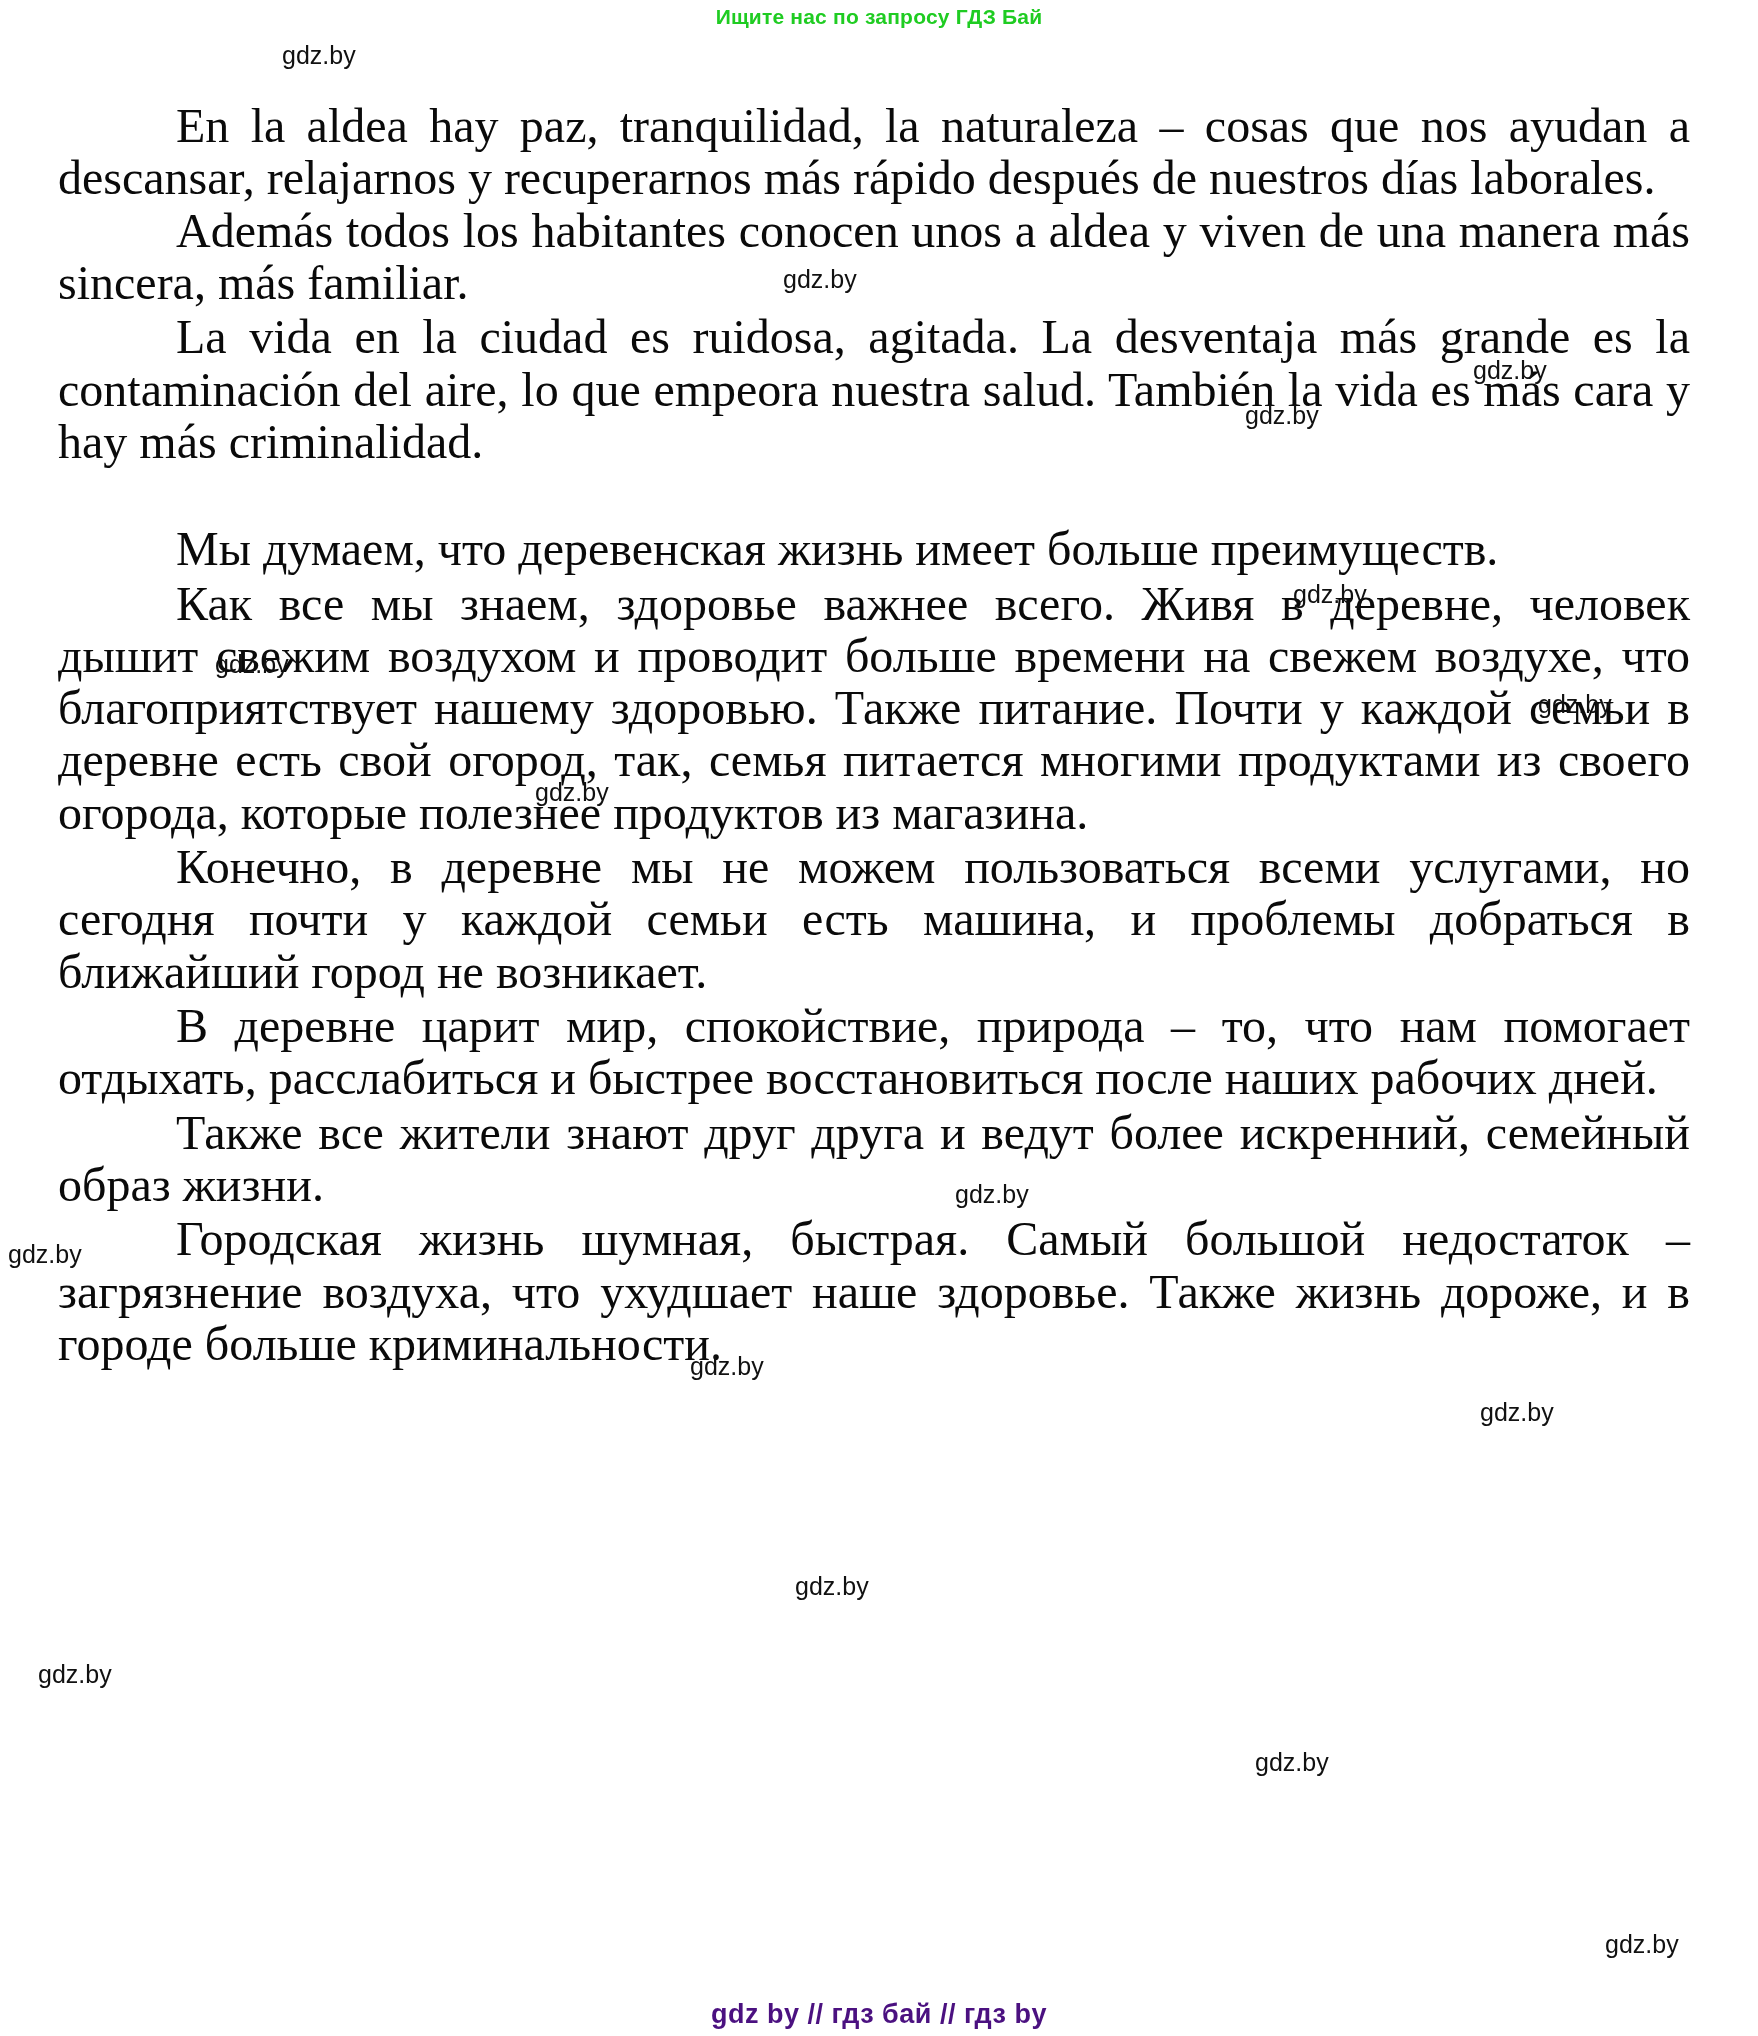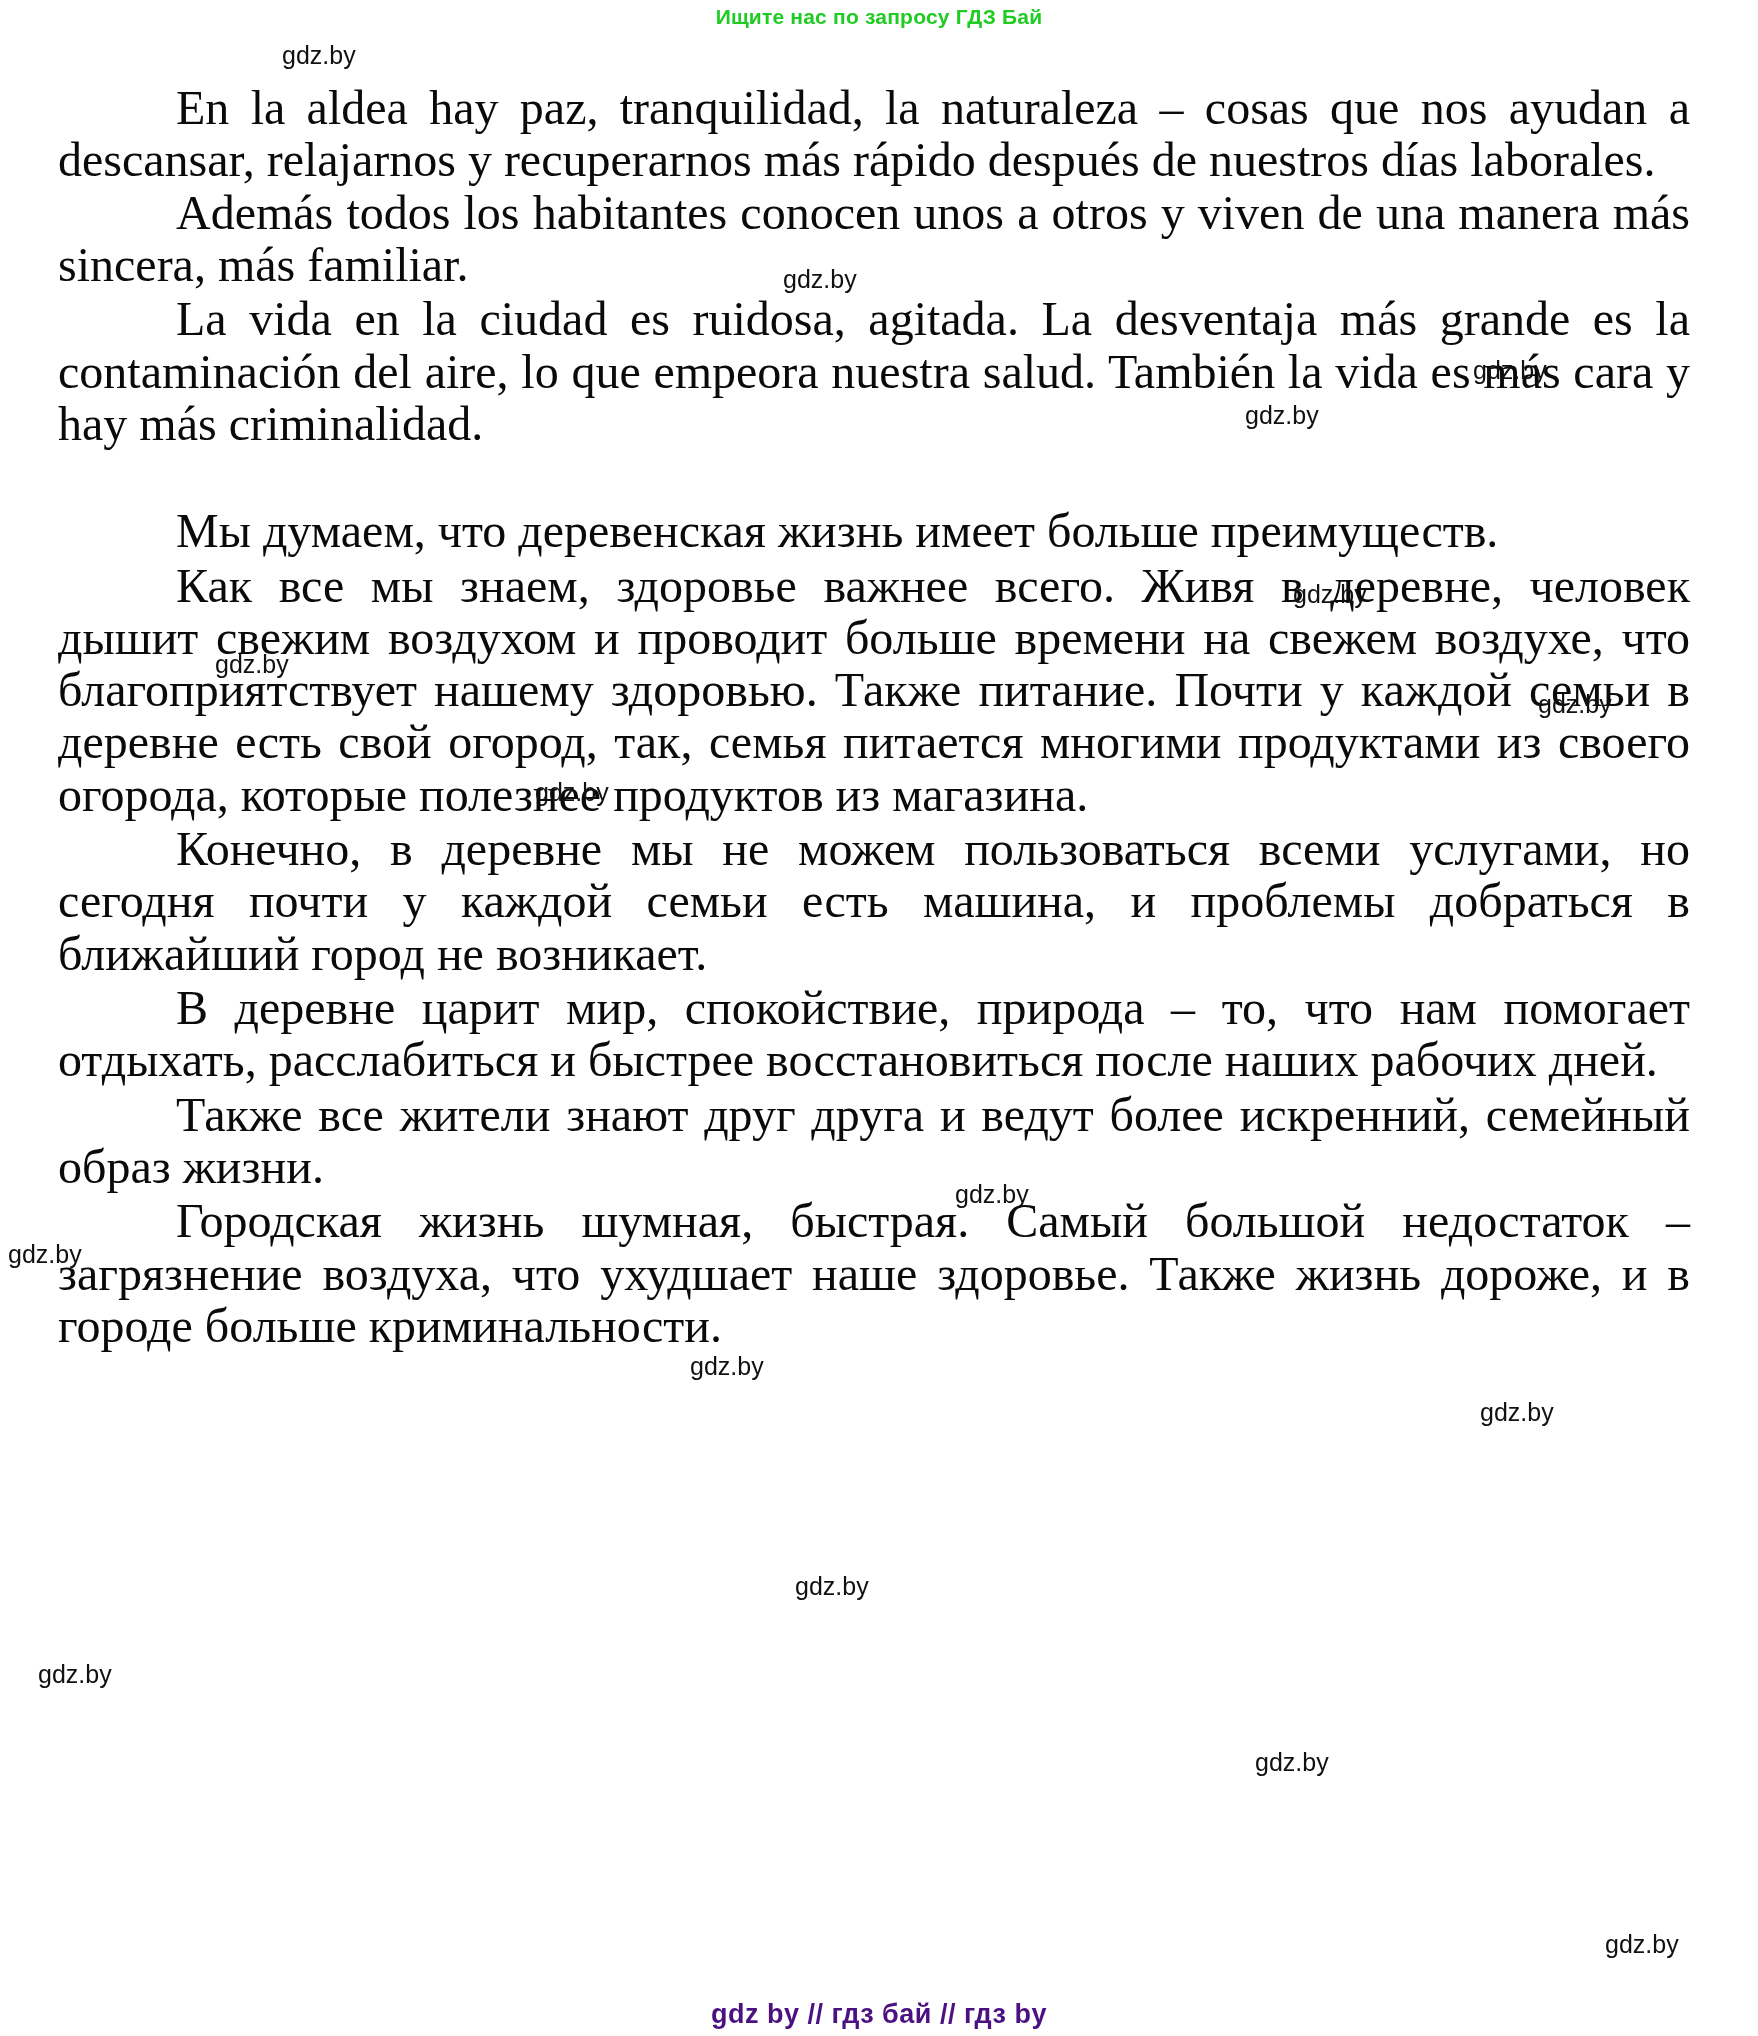--- a/index.html
+++ b/index.html
@@ -29,21 +29,21 @@
     font-family: "Liberation Sans", "DejaVu Sans", sans-serif;
     font-size: 21px;
     font-weight: 700;
     color: #1fcc22;
     letter-spacing: 0.2px;
     white-space: nowrap;
   }
   .content {
     position: absolute;
     left: 58px;
-    top: 82px;
+    top: 100px;
     width: 1632px;
   }
   .para {
     margin: 0 0 2px 0;
     font-size: 48px;
     line-height: 1.09;
     color: #0a0a0a;
     text-align: justify;
     text-indent: 118px;
     font-family: "Liberation Serif", "DejaVu Serif", serif;
@@ -82,21 +82,21 @@
 <body>
 
 <div class="page">
 
   <div class="header-banner" style="color: rgb(31, 204, 34);">Ищите нас по запросу ГДЗ Бай</div>
 
   <div class="content">
 
     <p class="para p-es1 last-line-left">En la aldea hay paz, tranquilidad, la naturaleza – cosas que nos ayudan a descansar, relajarnos y recuperarnos más rápido después de nuestros días laborales.</p>
 
-    <p class="para last-line-left">Además todos los habitantes conocen unos a otros y viven de una manera más sincera, más familiar.</p>
+    <p class="para last-line-left">Además todos los habitantes conocen unos a aldea y viven de una manera más sincera, más familiar.</p>
 
     <p class="para last-line-left">La vida en la ciudad es ruidosa, agitada. La desventaja más grande es la contaminación del aire, lo que empeora nuestra salud. También la vida es más cara y hay más criminalidad.</p>
 
     <p class="para p-ru-first last-line-left">Мы думаем, что деревенская жизнь имеет больше преимуществ.</p>
 
     <p class="para last-line-left">Как все мы знаем, здоровье важнее всего. Живя в деревне, человек дышит свежим воздухом и проводит больше времени на свежем воздухе, что благоприятствует нашему здоровью. Также питание. Почти у каждой семьи в деревне есть свой огород, так, семья питается многими продуктами из своего огорода, которые полезнее продуктов из магазина.</p>
 
     <p class="para last-line-left">Конечно, в деревне мы не можем пользоваться всеми услугами, но сегодня почти у каждой семьи есть машина, и проблемы добраться в ближайший город не возникает.</p>
 
     <p class="para last-line-left">В деревне царит мир, спокойствие, природа – то, что нам помогает отдыхать, расслабиться и быстрее восстановиться после наших рабочих дней.</p>

